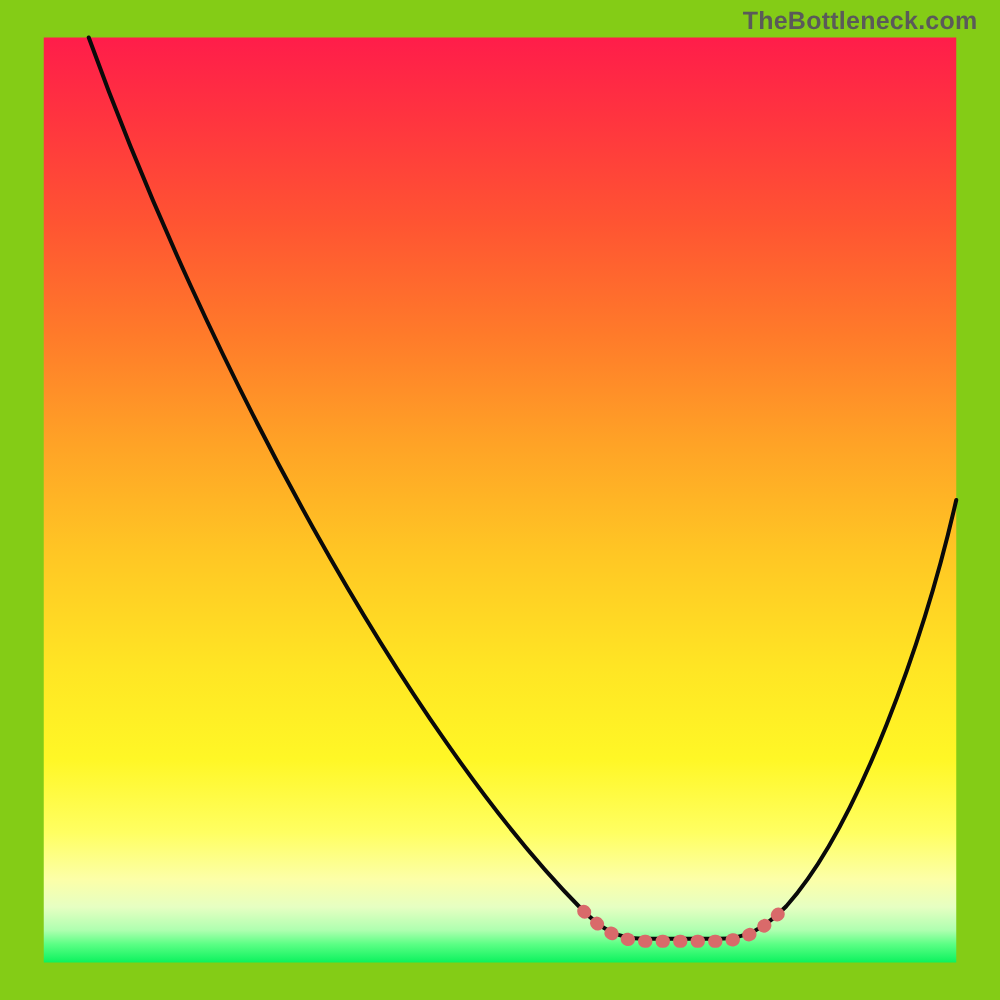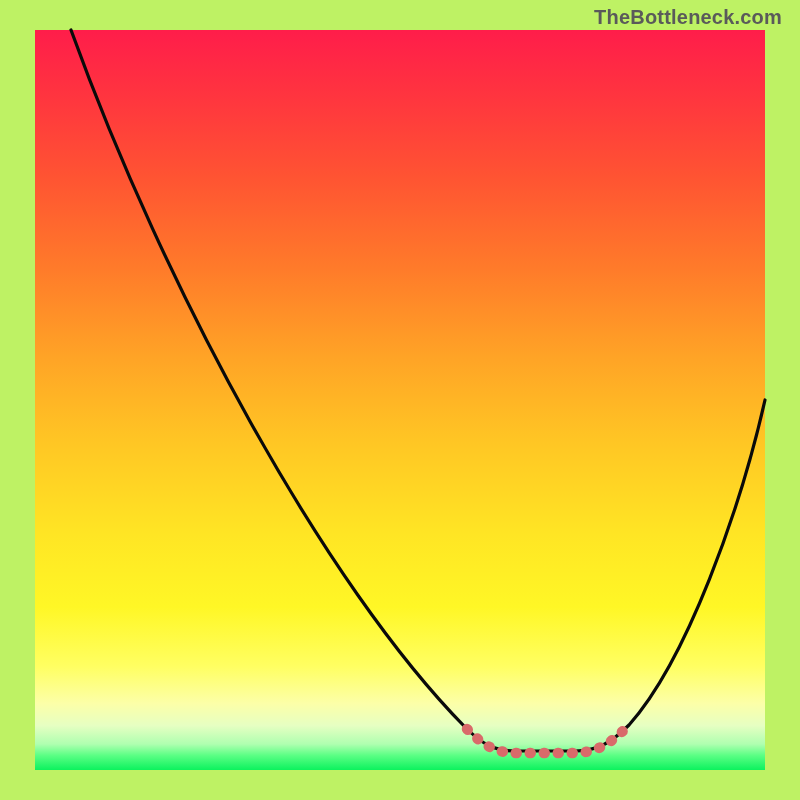--- a/index.html
+++ b/index.html
@@ -7,21 +7,21 @@
     padding: 0;
     width: 800px;
     height: 800px;
     background: #000;
     overflow: hidden;
   }
   .container {
     position: relative;
     width: 800px;
     height: 800px;
-    background: #bef264;
+    background: #84cc16;
   }
   .plot-area {
     position: absolute;
     left: 35px;
     top: 30px;
     width: 730px;
     height: 740px;
     background: linear-gradient(
       to bottom,
       #ff1d4a 0%,

